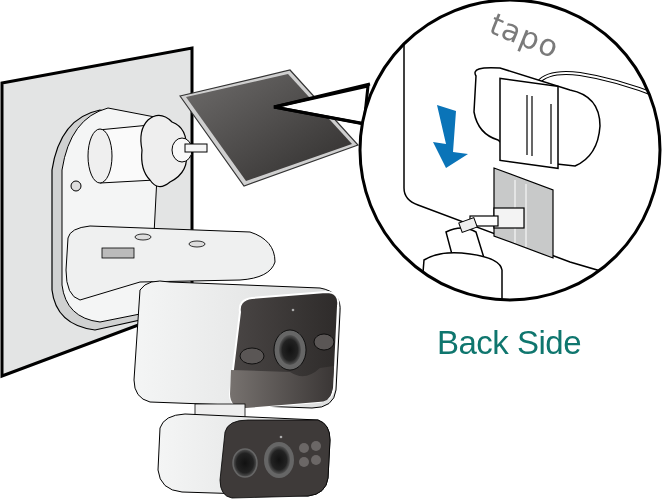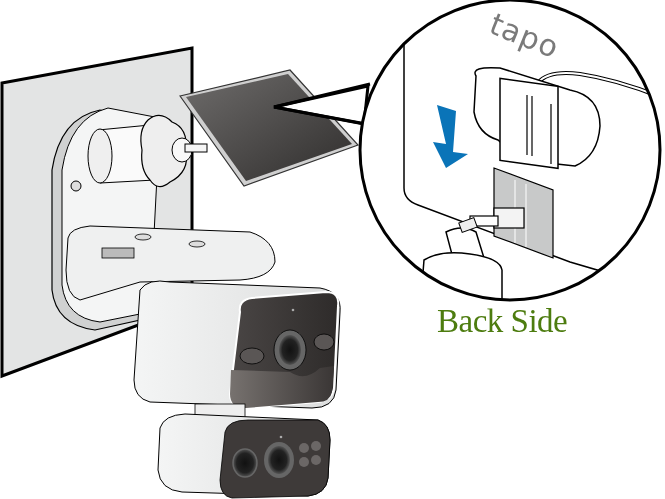--- a/index.html
+++ b/index.html
@@ -1,20 +1,20 @@
 <!DOCTYPE html>
 <html><head>
 <meta charset="utf-8">
 <style>
   html, body { margin: 0; padding: 0; background: #ffffff; }
   body { width: 665px; height: 499px; position: relative; overflow: hidden;
          font-family: "Liberation Sans", sans-serif; }
   #stage { position: absolute; left: 0; top: 0; width: 665px; height: 499px; }
-  .caption { position: absolute; left: 437px; top: 303px; font-size: 33px;
-             color: #4d7c0f; font-family: Liberation Serif, serif; letter-spacing: -0.5px;
+  .caption { position: absolute; left: 437px; top: 324px; font-size: 33px;
+             color: #0f766e; font-family: Liberation Sans, sans-serif; letter-spacing: -0.5px;
              white-space: nowrap; }
   .brand { position: absolute; left: 498px; top: 6px; font-size: 30px; color: #7a7a7a;
            font-family: "DejaVu Sans", sans-serif; transform: rotate(22deg);
            transform-origin: left top; letter-spacing: 1px; }
 </style>
 </head>
 <body>
 
 <svg id="stage" viewBox="0 0 665 499" width="665" height="499" xmlns="http://www.w3.org/2000/svg">
   <defs>

